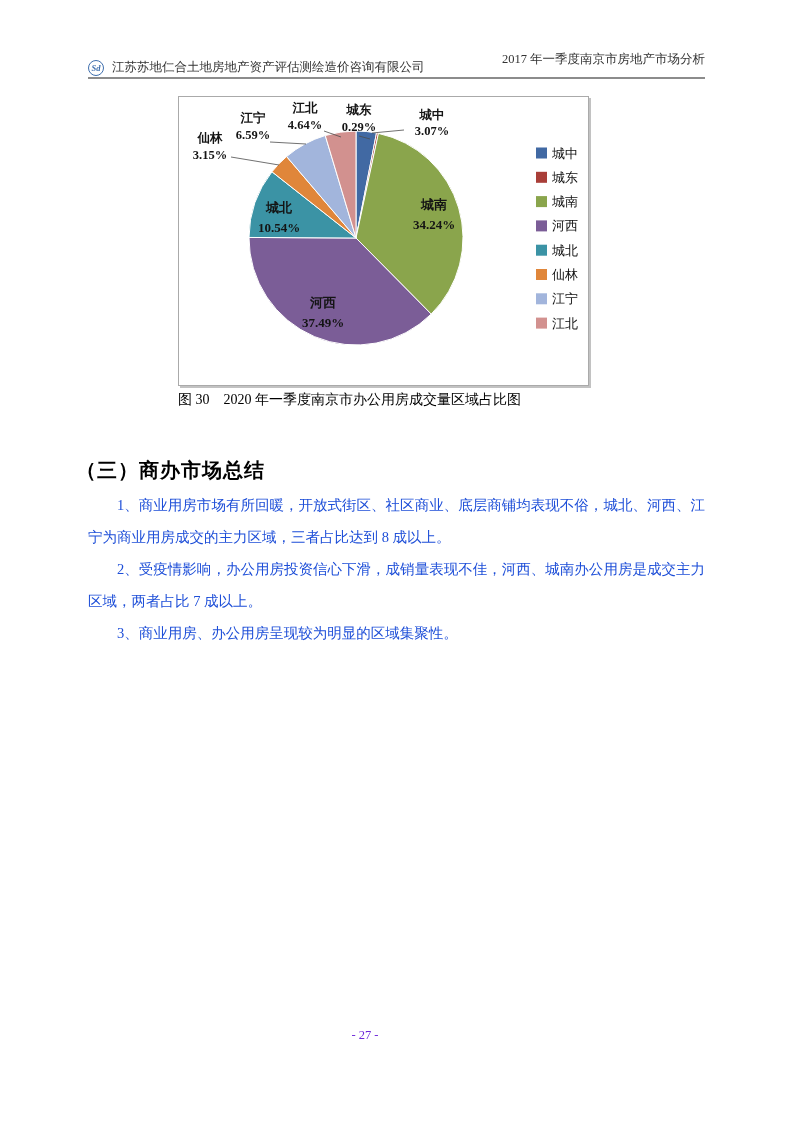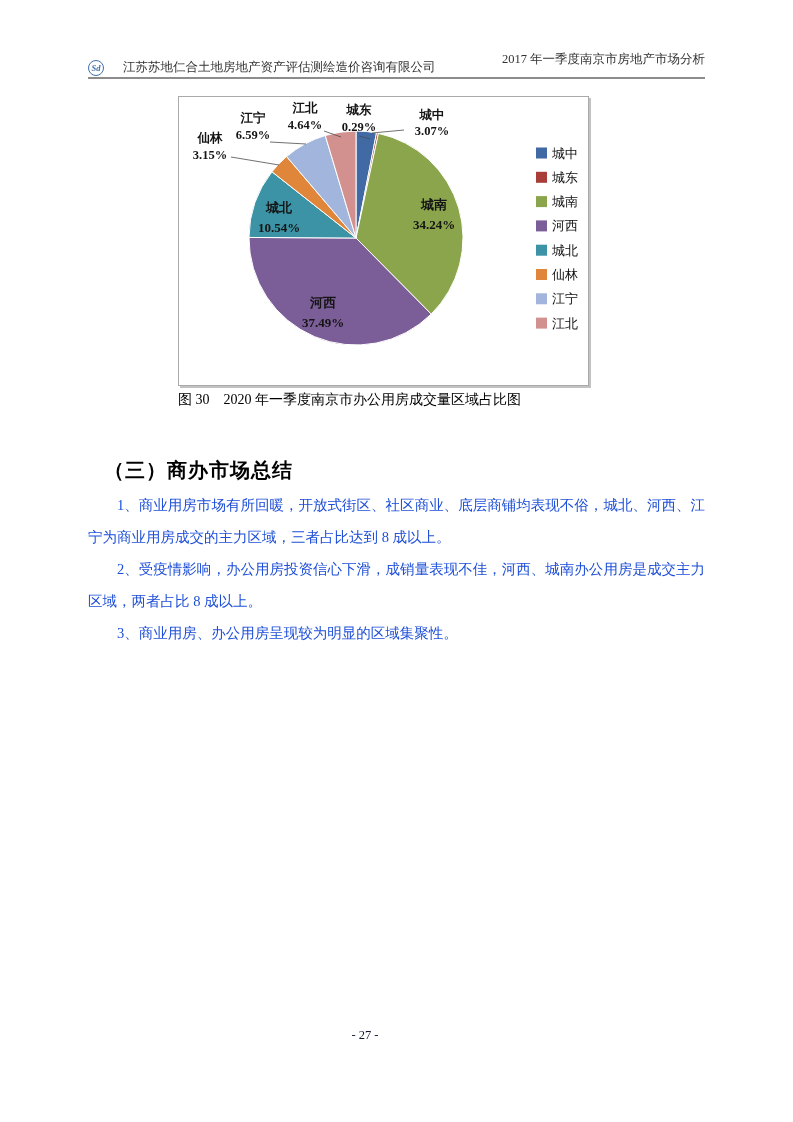--- a/index.html
+++ b/index.html
@@ -11,21 +11,21 @@
     font-family:"Liberation Serif","DejaVu Serif",serif;
     color:#000;
     overflow:hidden;
   }
   
   .header{
     position:absolute;left:88px;top:46px;width:617px;height:26px;
     display:flex;align-items:center;justify-content:space-between;
     font-size:12.5px;color:#333;
   }
-  .header-left{display:flex;align-items:center;gap:19px;margin-top:17px;}
+  .header-left{display:flex;align-items:center;gap:8px;margin-top:17px;}
   .logo{
     width:16px;height:16px;border-radius:50%;
     border:1.5px solid #3f6fae;color:#3f6fae;
     font-size:8.5px;font-style:italic;font-weight:bold;
     display:flex;align-items:center;justify-content:center;
     box-sizing:border-box;
     font-family:"Liberation Serif","DejaVu Serif",serif;
   }
   .header-rule{
     position:absolute;left:88px;top:77px;width:617px;height:2px;
@@ -44,35 +44,35 @@
   }
   svg text.lbl{font-size:13px;font-weight:bold;}
   svg text.lbl-out{font-size:12.5px;font-weight:bold;}
   svg text.legend-t{font-size:13px;font-weight:normal;fill:#101010;}
   .caption{
     position:absolute;left:178px;top:391px;width:409px;
     font-size:14px;color:#000;
   }
   
   .section-heading{
-    position:absolute;left:104px;top:440px;
+    position:absolute;left:76px;top:440px;
     font-family:"DejaVu Sans","Liberation Sans",sans-serif;
     font-size:20px;font-weight:bold;letter-spacing:1px;color:#000;
   }
   .body-text{
     position:absolute;left:88px;top:489px;width:617px;
   }
   .body-text p{
     margin:0;font-size:14.5px;line-height:32px;
     text-align:justify;text-indent:2em;color:#1d4ed8;
   }
   
   .footer{
     position:absolute;left:320px;top:1028px;width:90px;
-    text-align:center;font-size:12.5px;color:#0f172a;
+    text-align:center;font-size:12.5px;color:#6d28d9;
   }
 </style>
 </head>
 <body>
 
 <div class="page">
 
   <div class="header">
     <div class="header-left">
       <span class="logo">Sd</span>
@@ -129,19 +129,19 @@
         <text x="373" y="206.3" class="legend-t">江宁</text>
         <rect x="357" y="220.6" width="11" height="11" fill="#D2918F"></rect>
         <text x="373" y="230.6" class="legend-t">江北</text>
       </svg>
   </div>
   <div class="caption">图 30　2020 年一季度南京市办公用房成交量区域占比图</div>
 
   <h2 class="section-heading">（三）商办市场总结</h2>
   <div class="body-text">
     <p>1、商业用房市场有所回暖，开放式街区、社区商业、底层商铺均表现不俗，城北、河西、江宁为商业用房成交的主力区域，三者占比达到 8 成以上。</p>
-    <p>2、受疫情影响，办公用房投资信心下滑，成销量表现不佳，河西、城南办公用房是成交主力区域，两者占比 8 成以上。</p>
+    <p>2、受疫情影响，办公用房投资信心下滑，成销量表现不佳，河西、城南办公用房是成交主力区域，两者占比 7 成以上。</p>
     <p>3、商业用房、办公用房呈现较为明显的区域集聚性。</p>
   </div>
 
   <div class="footer">- 27 -</div>
 
 </div>
 
 </body></html>

